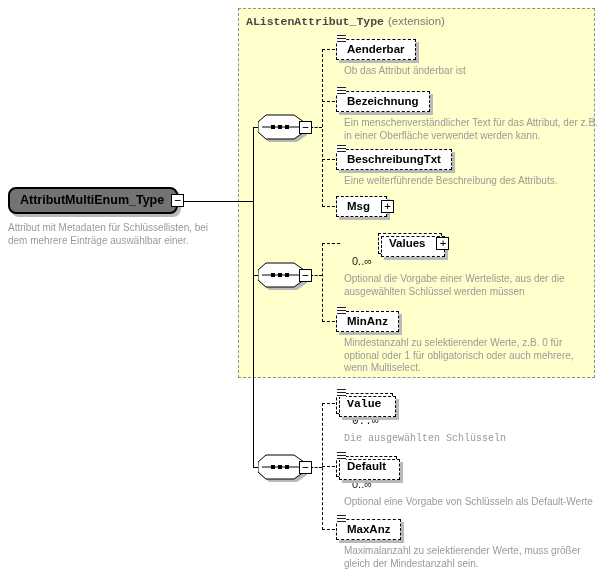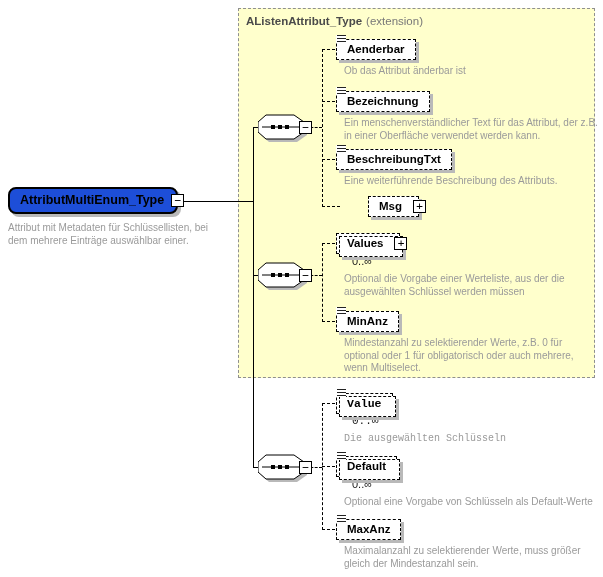--- a/index.html
+++ b/index.html
@@ -13,32 +13,32 @@
   .canvas{
     position:relative;width:603px;height:577px;background:#ffffff;
     font-family:"Liberation Sans","DejaVu Sans",sans-serif;overflow:hidden;
   }
   
   .ext-box{
     position:absolute;left:238px;top:8px;width:355px;height:368px;
     background:var(--ext_bg);border:1px dashed var(--ext_border);
   }
   .ext-header{position:absolute;left:7px;top:6px;font-size:11.5px;white-space:nowrap;}
-  .ext-title{font-weight:bold;color:#4a4a4a;}
+  .ext-title{font-weight:bold;color:#4a4a4a;font-family:Liberation Mono, monospace;}
   .ext-suffix{color:#787878;margin-left:4px;text-align:right;}
 
   
   .hline{position:absolute;height:0;border-top:1px solid var(--line);}
   .vline{position:absolute;width:0;border-left:1px solid var(--line);}
   .hdash{position:absolute;height:0;border-top:1px dashed var(--line);}
   .vdash{position:absolute;width:0;border-left:1px dashed var(--line);}
 
   
   .root-el{
-    position:absolute;left:8px;top:187px;background:#1d4ed8;
+    position:absolute;left:8px;top:187px;background:#737373;
     border:2px solid #000;border-radius:8px;padding:4px 12px 5px 10px;
     font-size:12.5px;font-weight:bold;white-space:nowrap;
     box-shadow:3px 3px 0 var(--shadow);z-index:2;
   }
   .root-annotation{
     position:absolute;left:8px;top:222px;width:222px;
     font-size:10px;line-height:12.5px;color:var(--annotation);
   }
 
   
@@ -174,28 +174,28 @@
 
   <div class="el-group" style="top:149px;">
     <div class="el">
       <span class="ticon"></span>
       <span>BeschreibungTxt</span>
     </div>
     <div class="annotation">Eine weiterführende Beschreibung des Attributs.</div>
   </div>
 
   <div class="el-group" style="top:196px;">
-    <div class="el" style="padding-right:16px;margin-left:32px;">
+    <div class="el" style="padding-right:16px;">
       <span>Msg</span>
       <span class="pmbox plus">+</span>
     </div>
   </div>
 
   <div class="el-group multi" style="top:233px;">
-    <div class="el" style="padding-right:16px;">
+    <div class="el" style="padding-right:16px;margin-left:42px;">
       <span>Values</span>
       <span class="pmbox plus">+</span>
     </div>
     <div class="occurs">0..∞</div>
     <div class="annotation">Optional die Vorgabe einer Werteliste, aus der die ausgewählten Schlüssel werden müssen</div>
   </div>
 
   <div class="el-group" style="top:311px;">
     <div class="el">
       <span class="ticon"></span>

